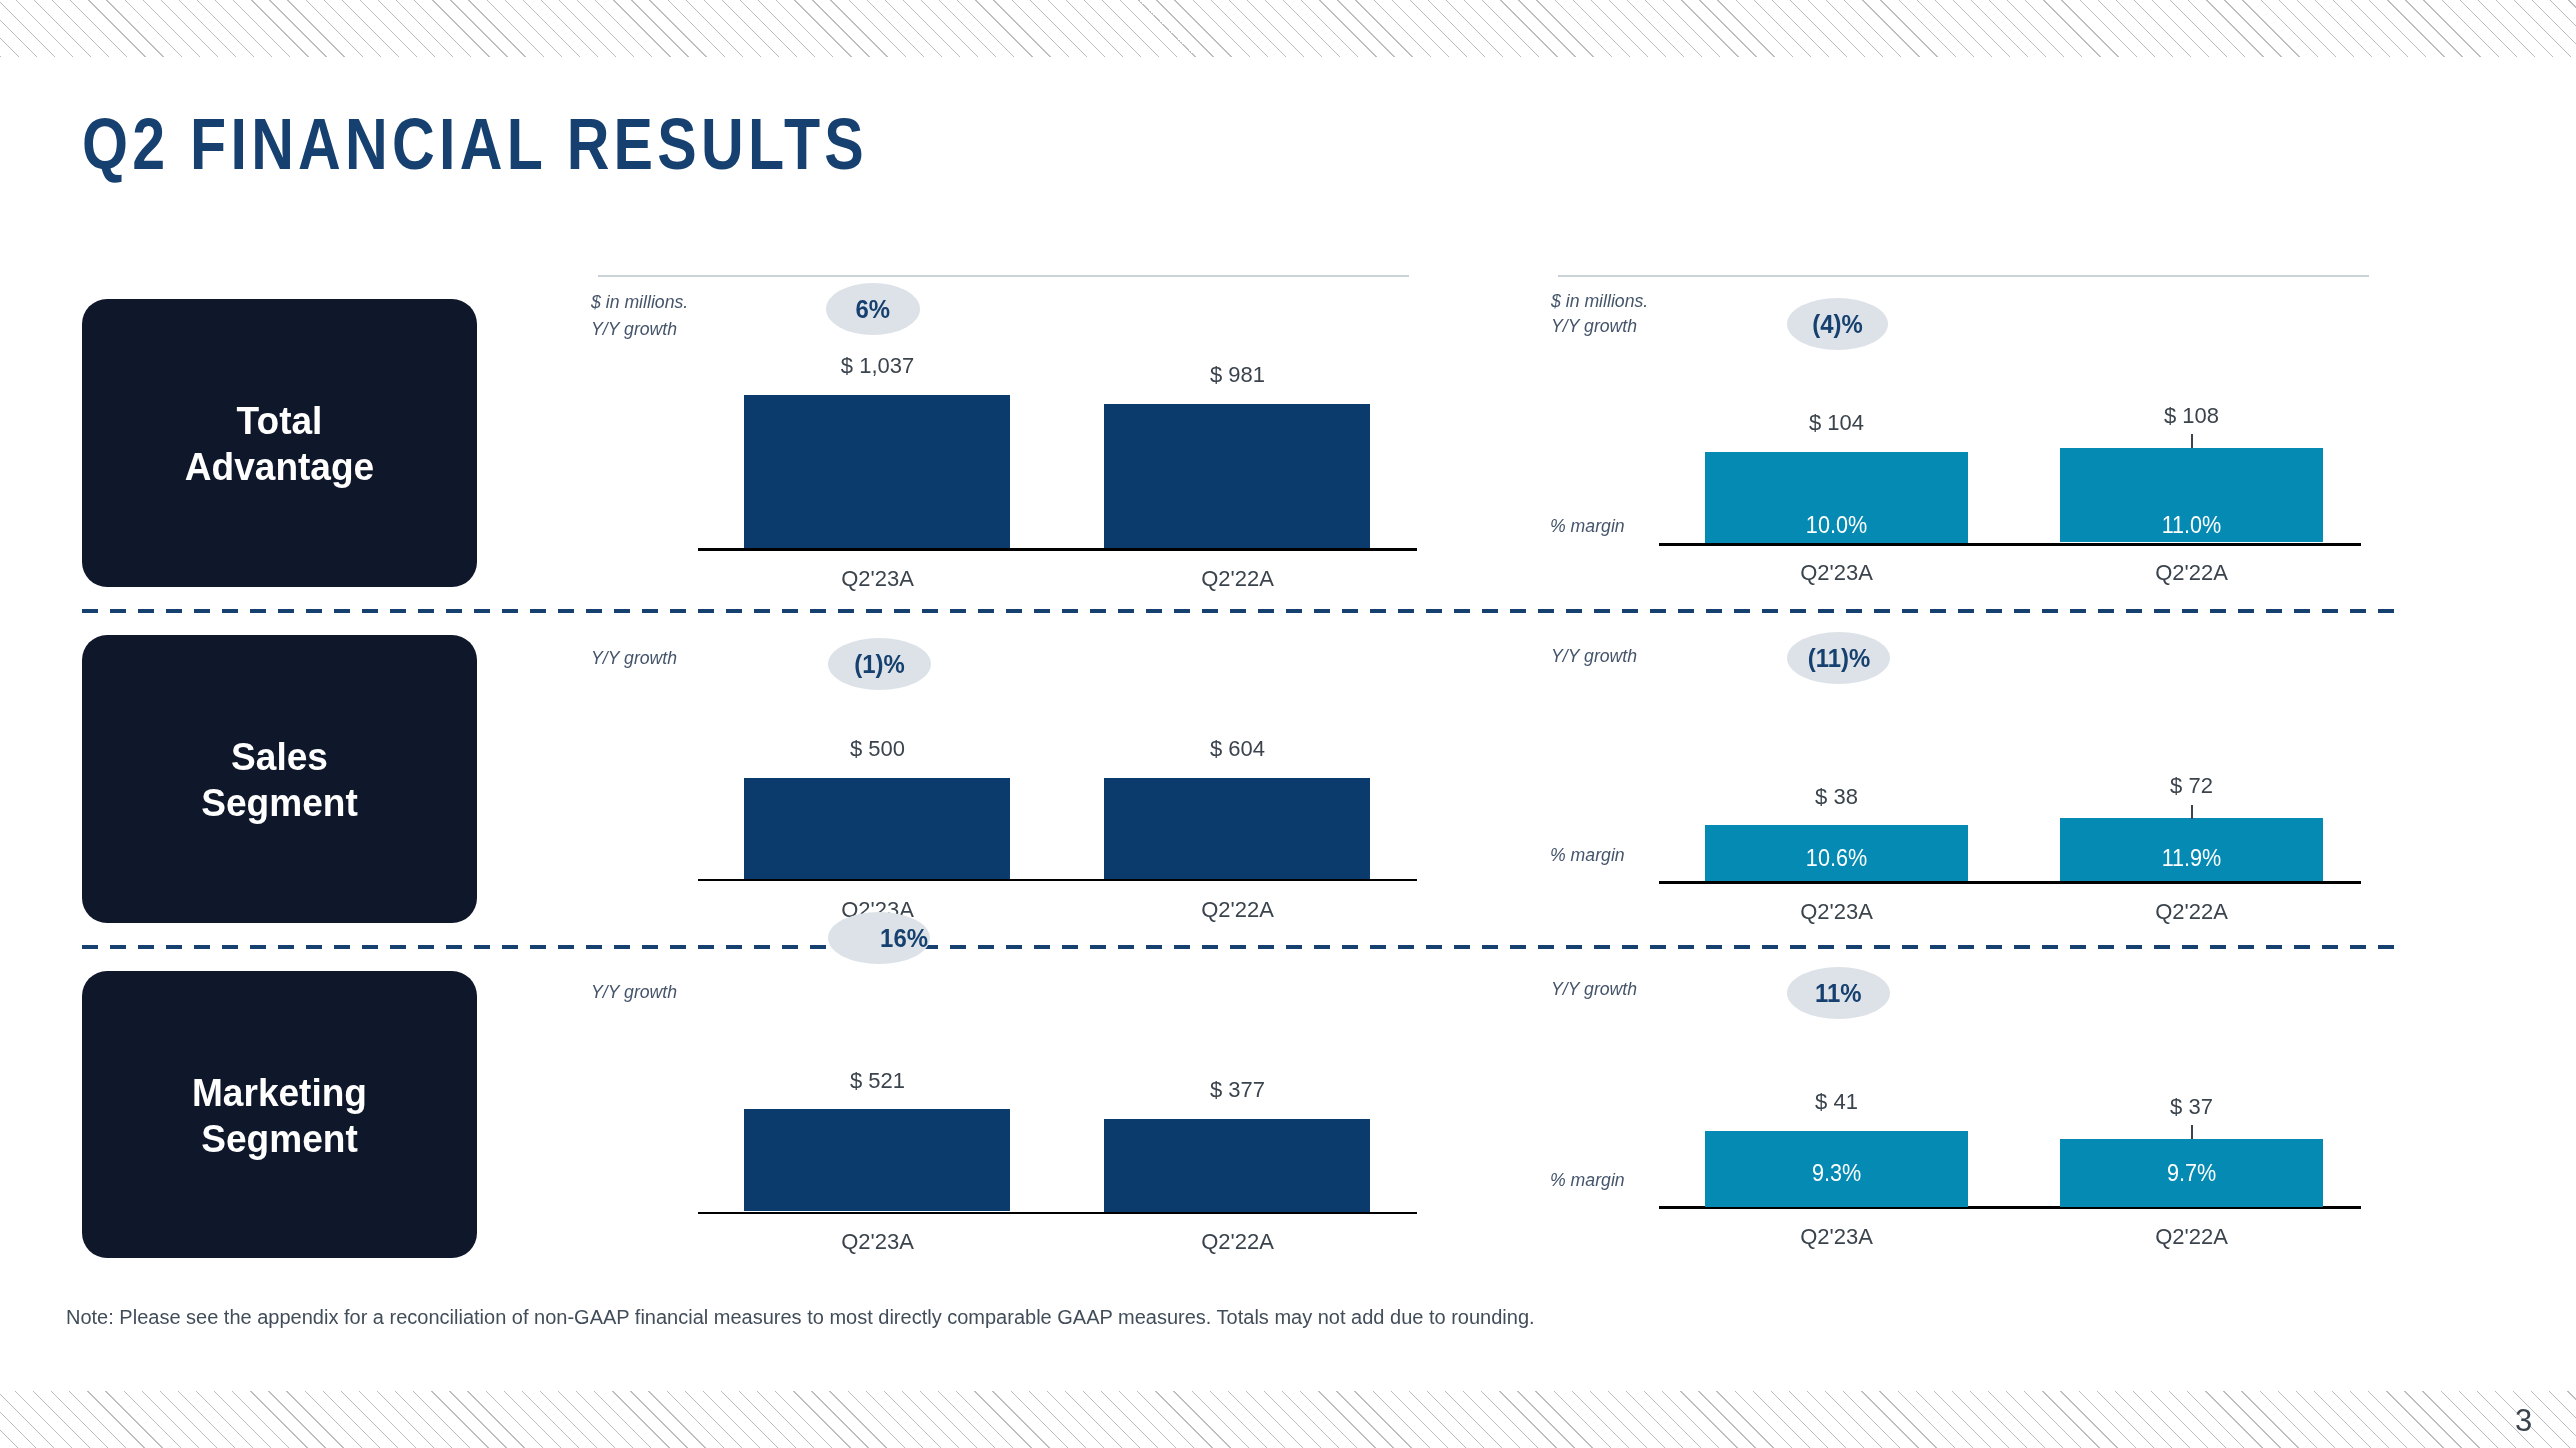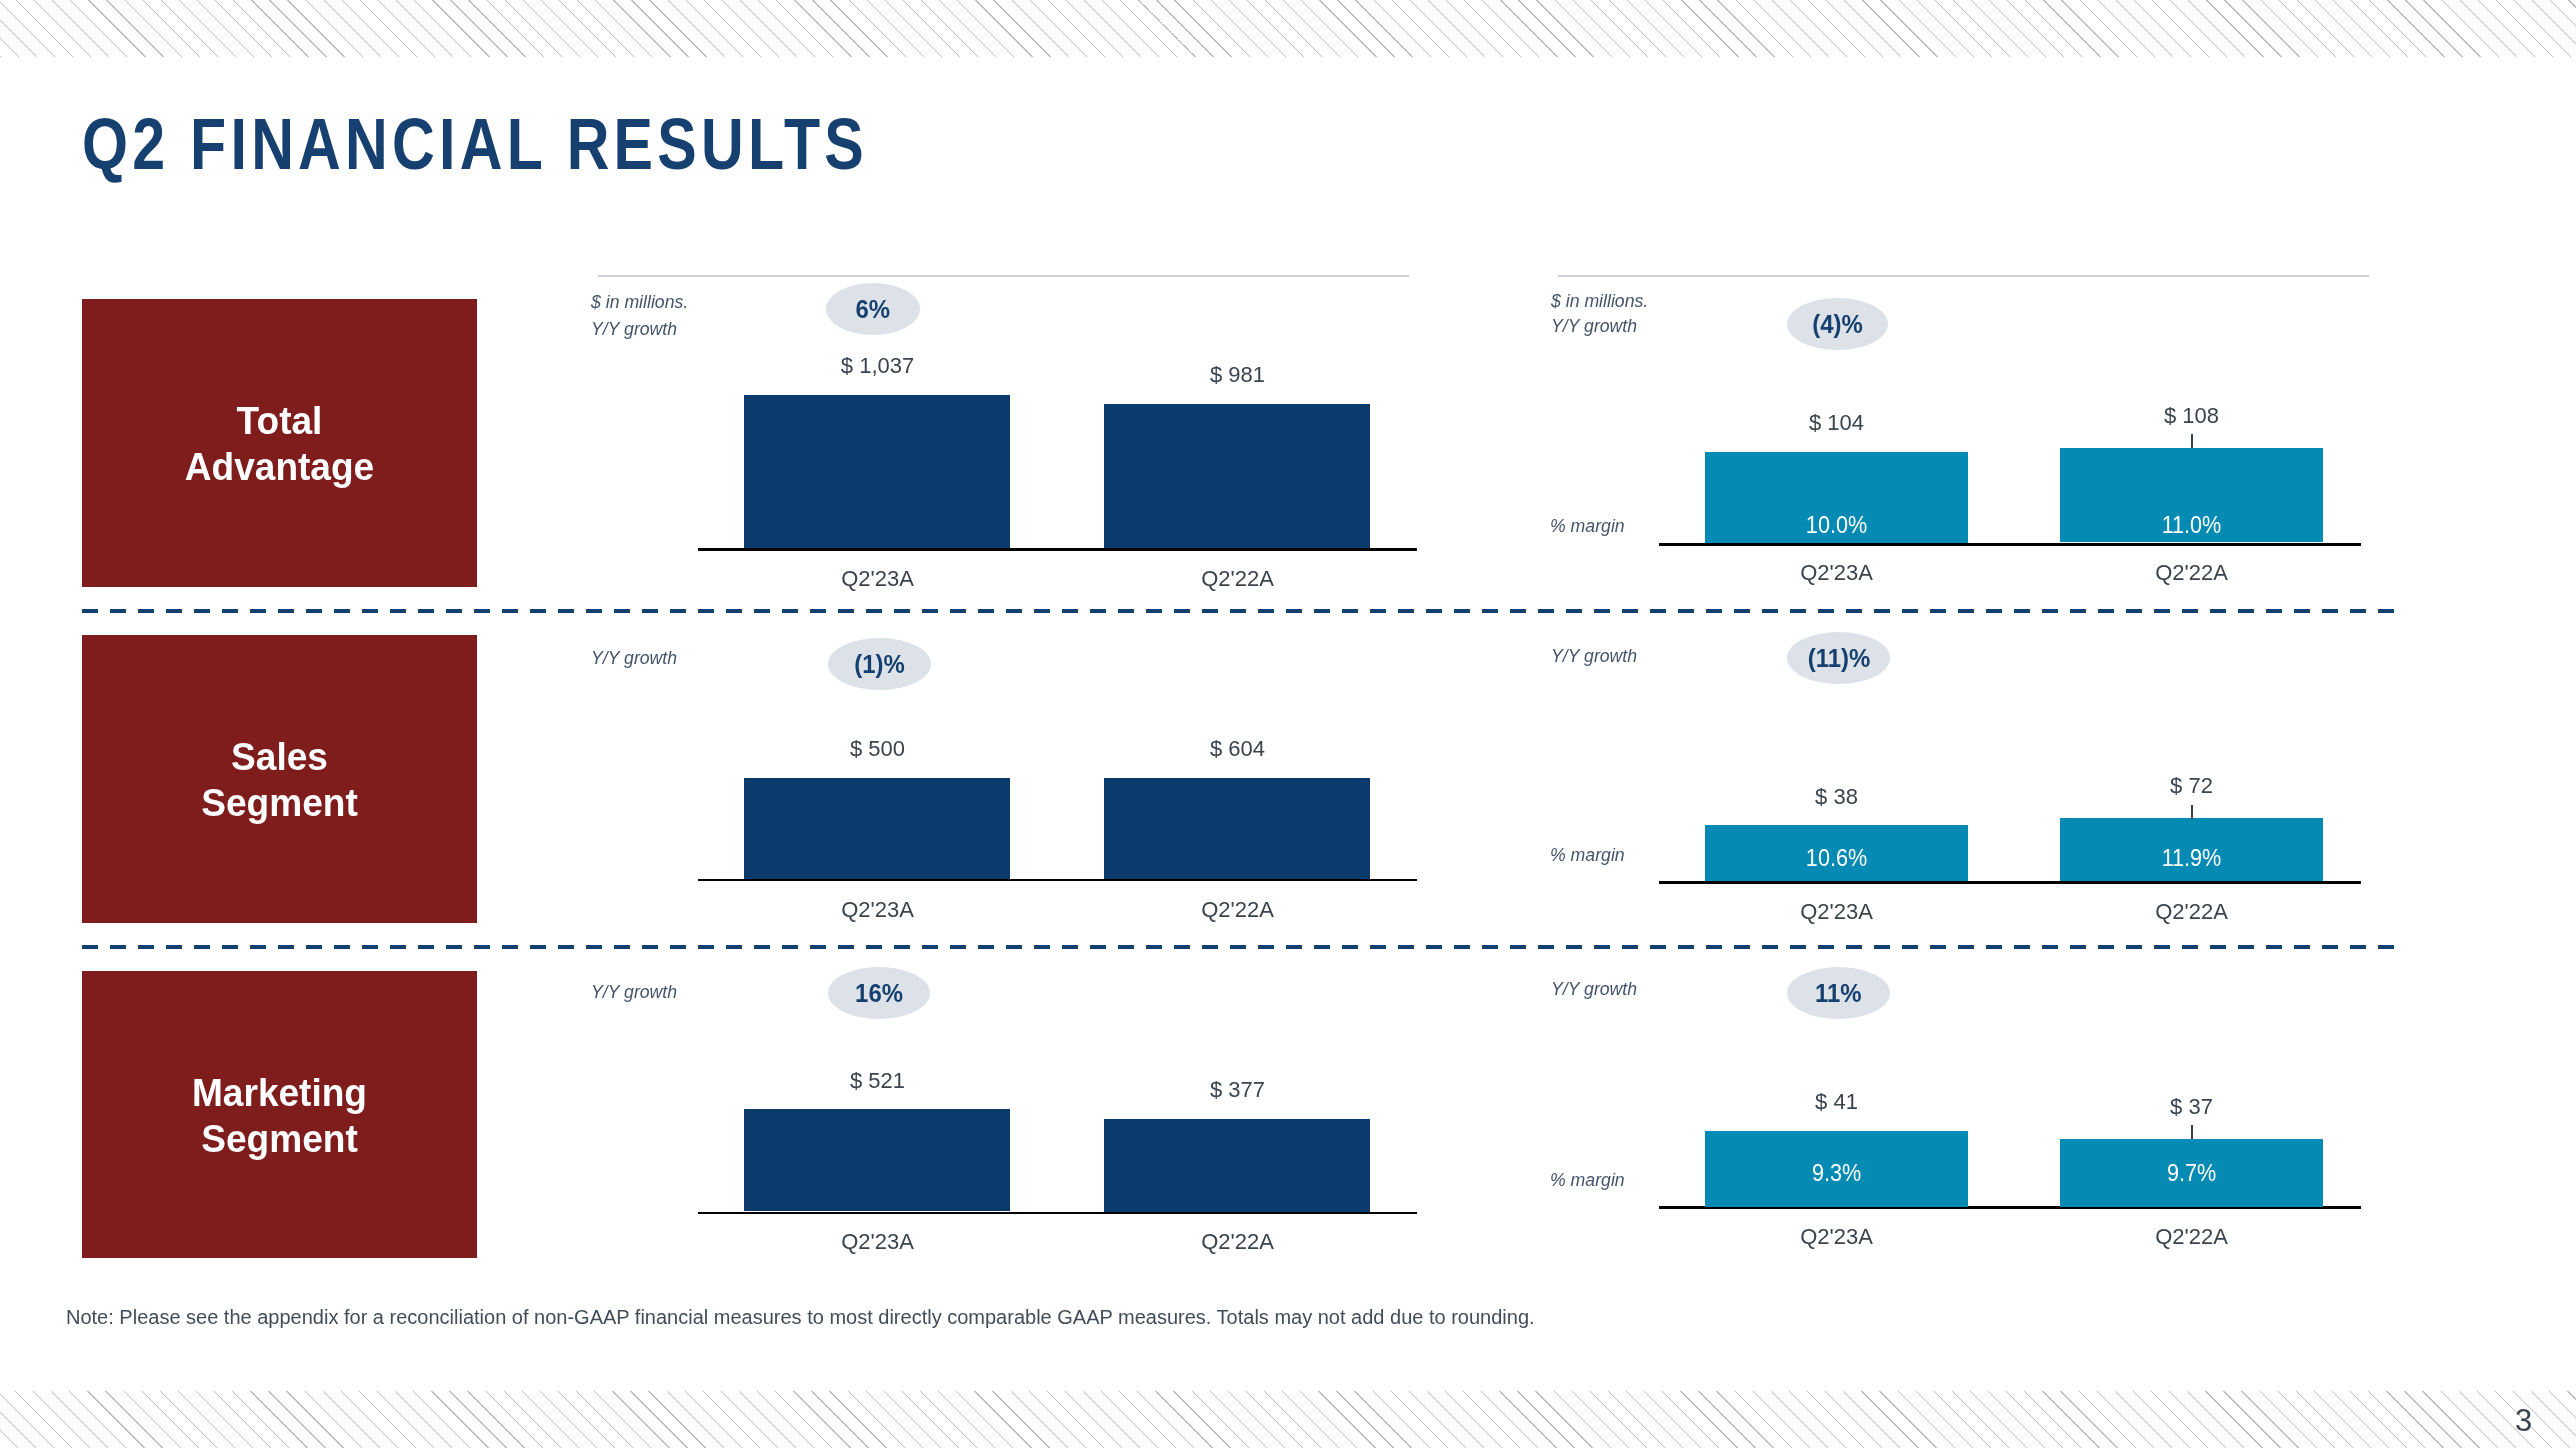--- a/index.html
+++ b/index.html
@@ -18,21 +18,21 @@
   #stripe-bottom{top:1391px;height:58px;}
 
   #page-title{
     position:absolute;left:82px;top:108px;
     font-size:72px;font-weight:bold;color:#16406F;
     letter-spacing:5.2px;line-height:1;white-space:nowrap;
     transform:scaleX(0.821);transform-origin:left top;
   }
 
   .seg-box{
-    position:absolute;background:#7f1d1d;color:#ffffff;overflow:hidden;
+    position:absolute;background:#0f172a;color:#ffffff;overflow:hidden;border-radius:25px;
   }
   .seg-box-text{position:absolute;left:0;width:100%;text-align:center;
     font-weight:bold;font-size:39px;line-height:1;white-space:nowrap;
     transform:scaleX(0.95);transform-origin:center;}
 
   .hrule{position:absolute;height:1.7px;background:#ccd3d7;}
   .col-title{
     position:absolute;font-size:39px;font-weight:bold;color:#16406F;
     text-align:center;line-height:1;white-space:nowrap;
   }
@@ -140,21 +140,21 @@
       </div>
   </div>
   <div class="chart">
     <div class="axis" style="left:698px;top:1212px;width:719px;height:1.7px;"></div>
     <div class="bar navy" style="left:744px;top:1109px;width:266px;height:102px;"></div>
     <div class="vallabel" style="left:706px;top:1070px;width:343px;">$ 521</div>
     <div class="catlabel" style="left:706px;top:1231px;width:343px;">Q2'23A</div>
     <div class="bar navy" style="left:1104px;top:1119px;width:266px;height:93px;"></div>
     <div class="vallabel" style="left:1066px;top:1079px;width:343px;">$ 377</div>
     <div class="catlabel" style="left:1066px;top:1231px;width:343px;">Q2'22A</div>
-    <div class="badge" style="left:828px;top:967px;width:102px;height:52px;">
+    <div class="badge" style="left:828px;top:912px;width:102px;height:52px;justify-content:flex-end;">
         <span class="badge-text">16%</span>
       </div>
   </div>
   <div class="chart">
     <div class="axis" style="left:1659px;top:543px;width:702px;height:3.4px;"></div>
     <div class="bar teal" style="left:1705px;top:452px;width:263px;height:91px;"></div>
     <div class="vallabel" style="left:1665px;top:412px;width:343px;">$ 104</div>
     <div class="marginlabel" style="left:1665px;top:513px;width:343px;">10.0%</div>
     <div class="catlabel" style="left:1665px;top:562px;width:343px;">Q2'23A</div>
     <div class="bar teal" style="left:2060px;top:448px;width:263px;height:94px;"></div>

